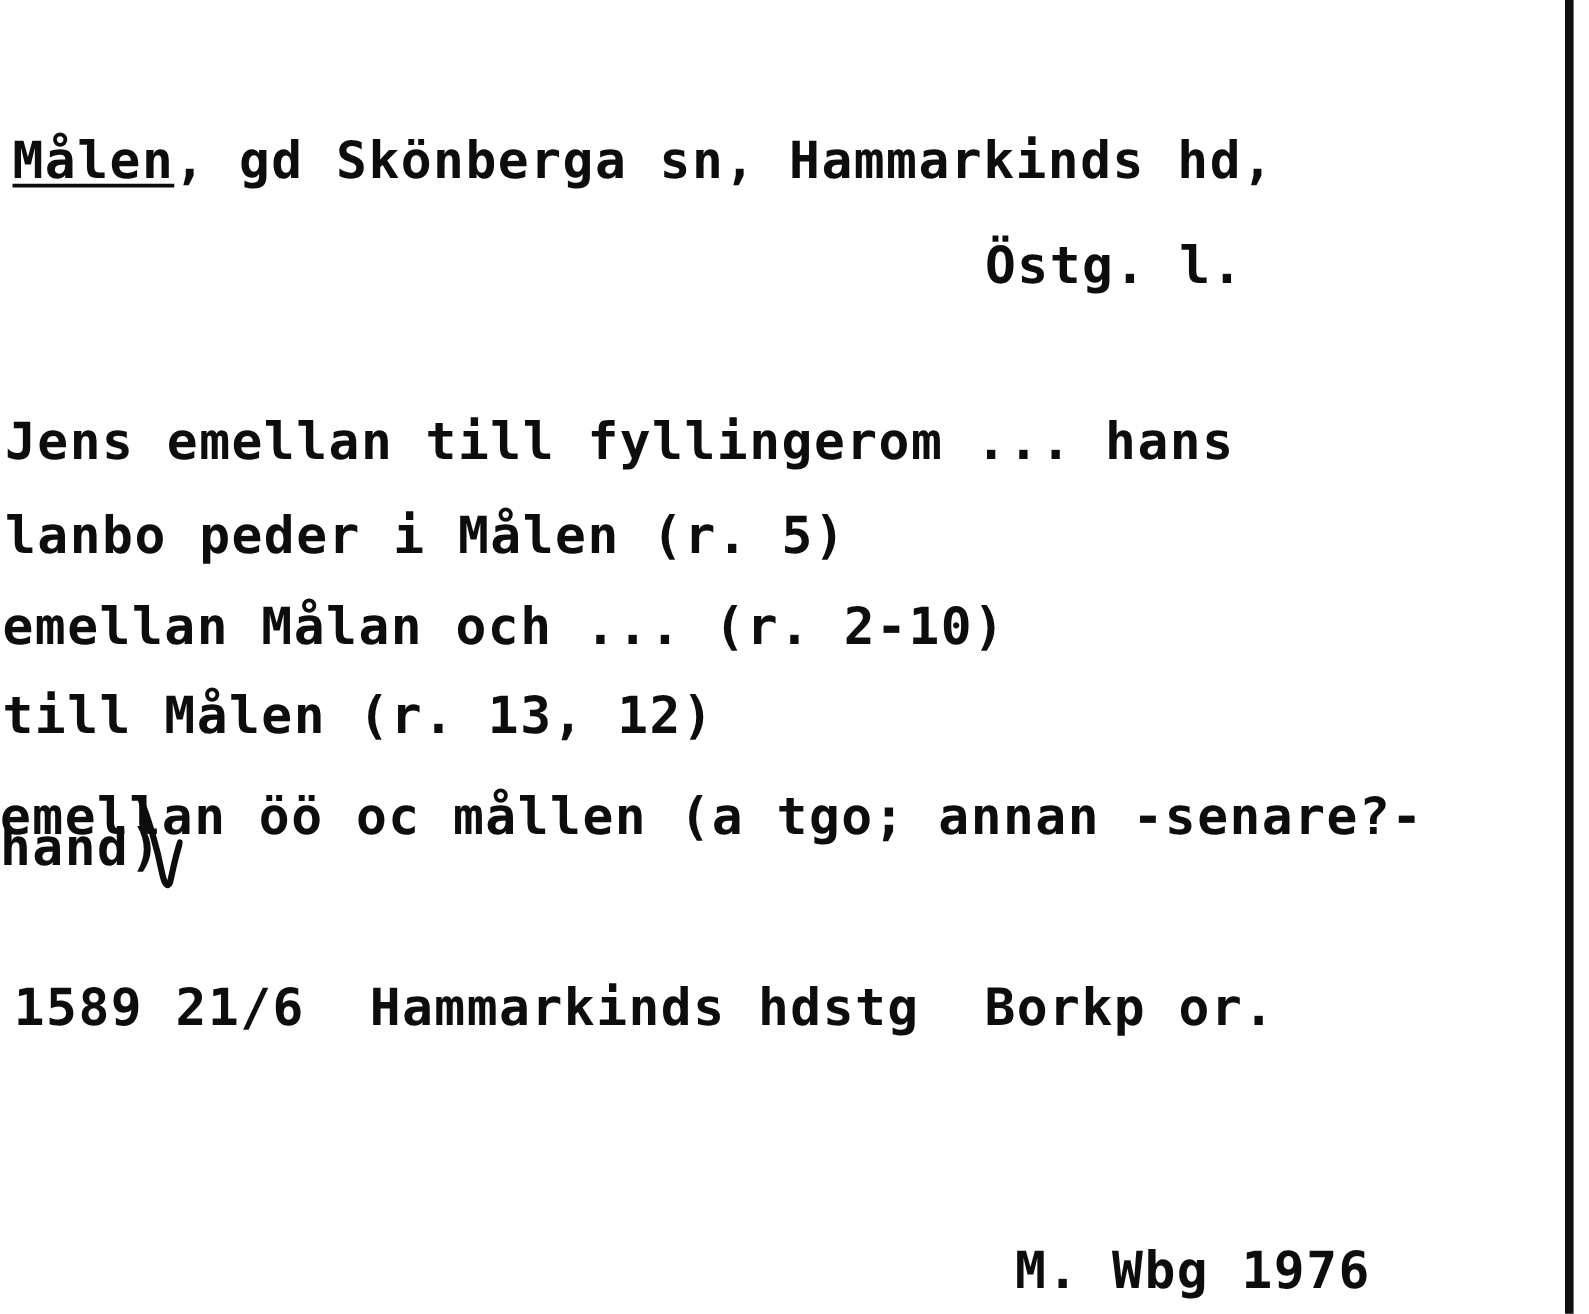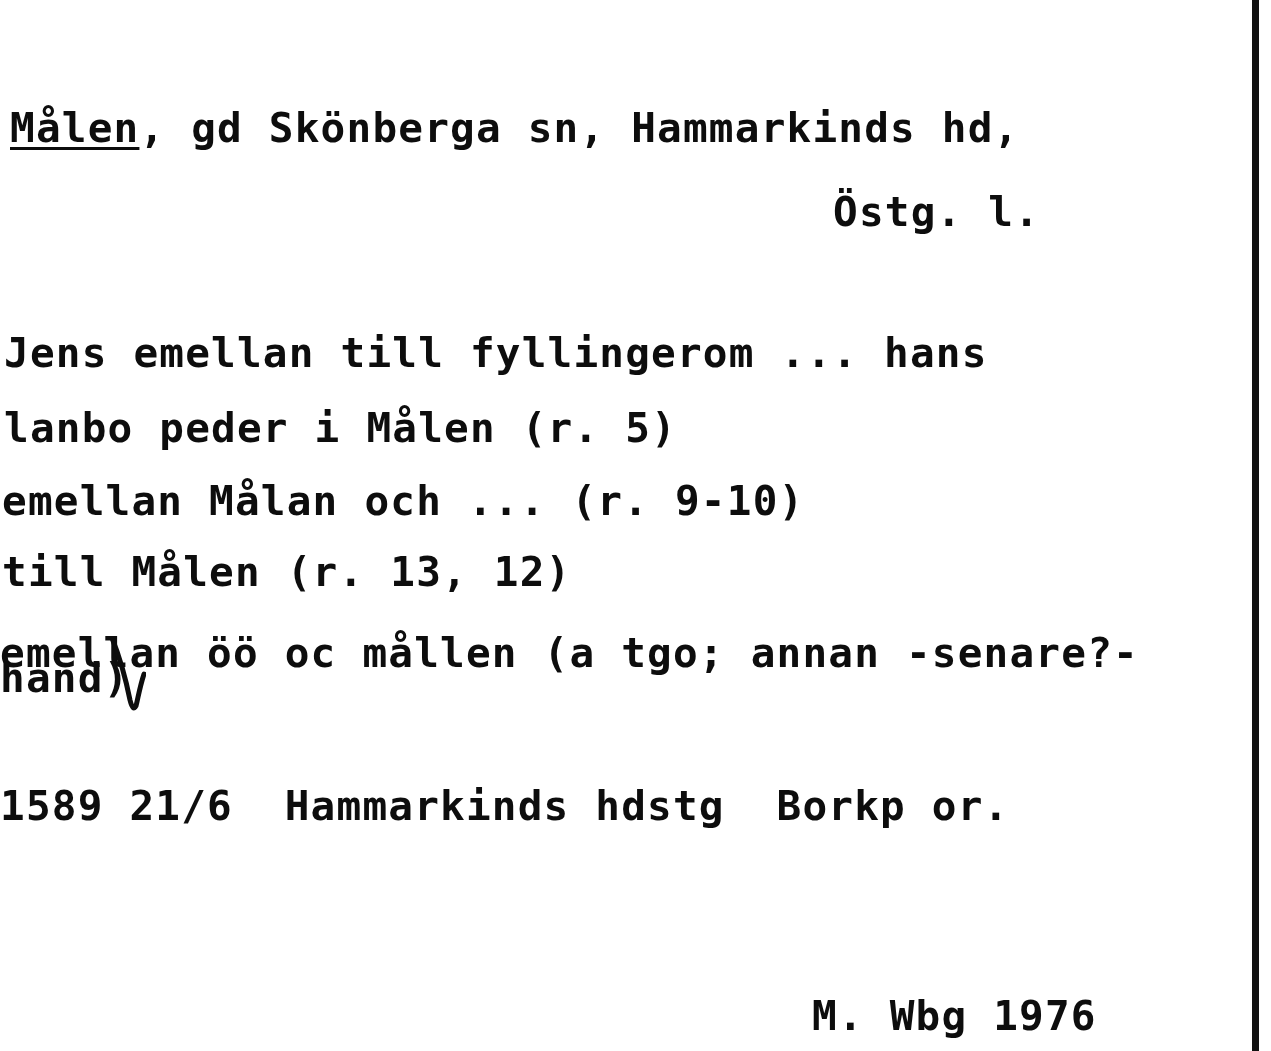--- a/index.html
+++ b/index.html
@@ -68,34 +68,34 @@
     top: 108px;
   }
   .l-title .underlined {
     text-decoration: underline;
     text-underline-offset: 5px;
     text-decoration-thickness: 3px;
   }
 
   .l-region {
     position: absolute;
-    left: 833px;
+    left: 788px;
     top: 192px;
     text-align: right;
   }
 
   
   .l-b1 { position: absolute; left: 4px;  top: 333px; }
   .l-b2 { position: absolute; left: 4px;  top: 408px; text-align: right; }
   .l-b3 { position: absolute; left: 2px;  top: 481px; }
   .l-b4 { position: absolute; left: 2px;  top: 552px; }
   .l-b5 { position: absolute; left: 0px;  top: 633px; }
   .l-b6 { position: absolute; left: 0px;  top: 658px; }
 
-  .l-b7 { position: absolute; left: 0px;  top: 786px; }
+  .l-b7 { position: absolute; left: 0px;  top: 786px; padding-left: 11px; }
 
   .l-sig { position: absolute; left: 812px; top: 996px; }
 
   
   .ink-mark {
     position: absolute;
     left: 110px;
     top: 636px;
     width: 36px;
     height: 76px;
@@ -108,21 +108,21 @@
 <div class="card">
 
   <div class="doc">
 
     <div class="line l-title"><span class="underlined">Målen</span><span>, gd Skönberga sn, Hammarkinds hd,</span></div>
 
     <div class="line l-region">Östg. l.</div>
 
     <div class="line l-b1">Jens emellan till fyllingerom ... hans</div>
     <div class="line l-b2">lanbo peder i Målen (r. 5)</div>
-    <div class="line l-b3">emellan Målan och ... (r. 9-10)</div>
+    <div class="line l-b3">emellan Målan och ... (r. 2-10)</div>
     <div class="line l-b4">till Målen (r. 13, 12)</div>
     <div class="line l-b5">emellan öö oc mållen (a tgo; annan -senare?-</div>
     <div class="line l-b6">hand)</div>
 
     <div class="line l-b7">1589 21/6  Hammarkinds hdstg  Borkp or.</div>
 
     <div class="line l-sig">M. Wbg 1976</div>
 
     <svg class="ink-mark" viewBox="0 0 36 76" xmlns="http://www.w3.org/2000/svg">
       <path d="M2 2 C 10 22, 16 44, 20 64 C 22 72, 24 74, 26 70 C 28 62, 30 50, 34 38" fill="none" stroke="#0d0d0d" stroke-width="5" stroke-linecap="round"></path>

